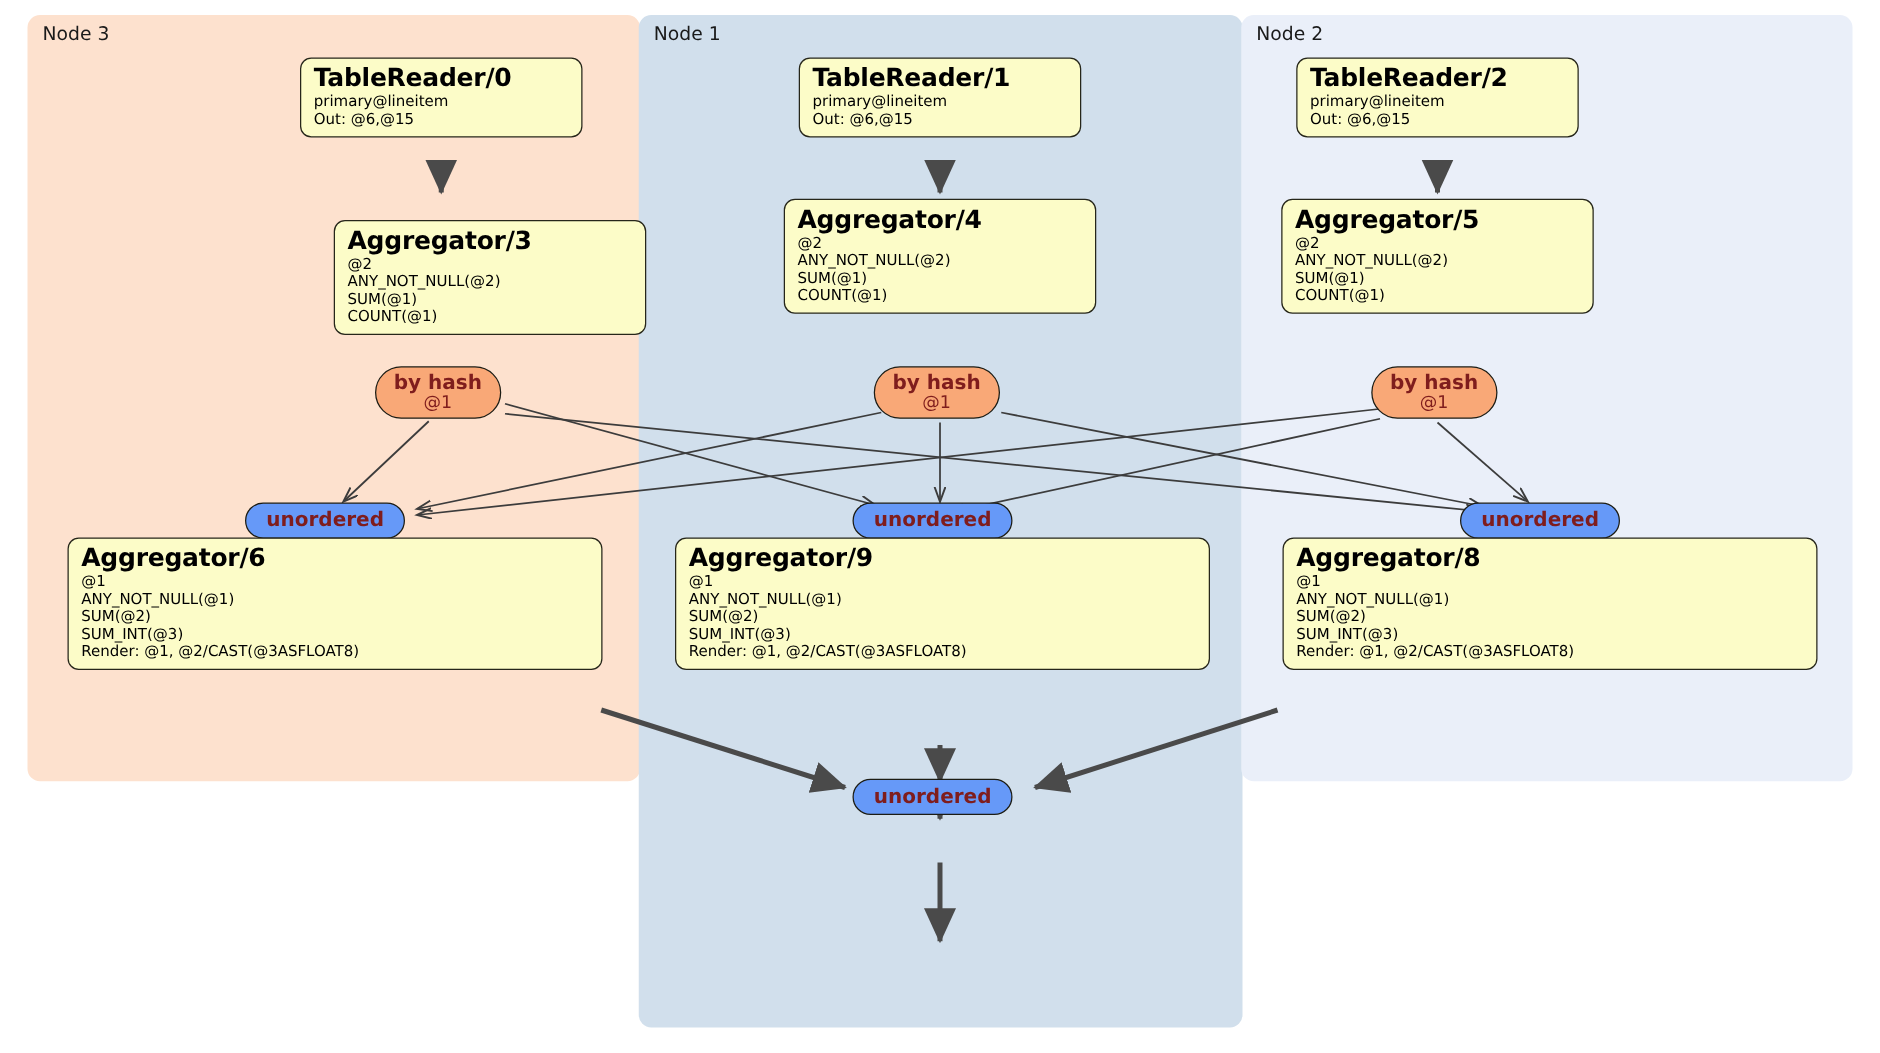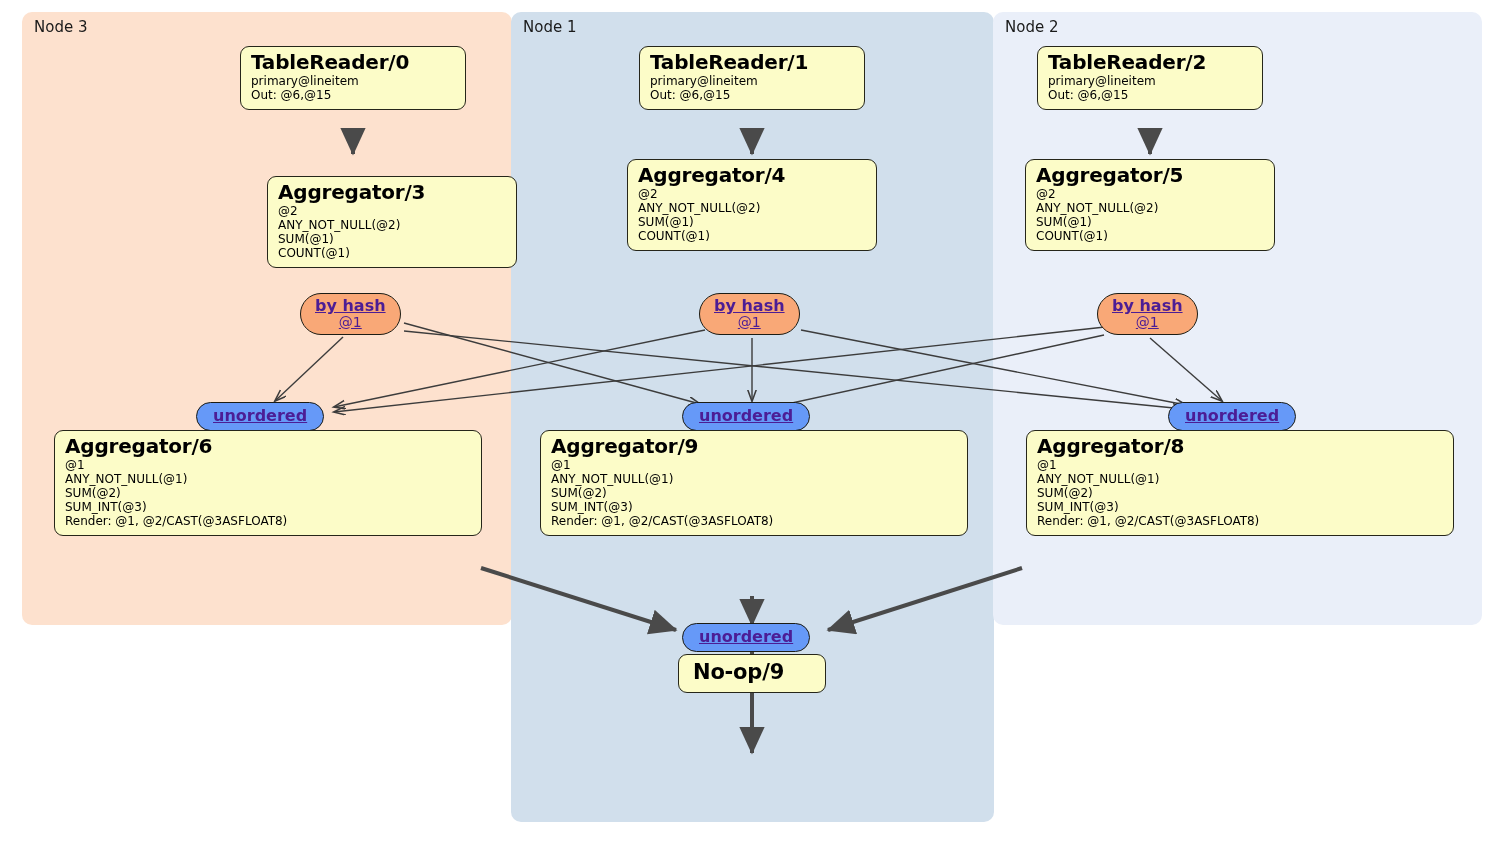--- a/index.html
+++ b/index.html
@@ -72,24 +72,23 @@
   }
   .proc.small .ttl { font-size: 21px; }
 
   
   .oval {
     position: absolute;
     box-sizing: border-box;
     border: 1.6px solid #1c1c14;
     border-radius: 999px;
     text-align: center;
-    color: #4c1d95;
+    color: #7f1d1d;
     white-space: nowrap;
     line-height: 1.1;
-    text-decoration: underline;
   }
   .oval .r1 {
     display: block;
     font-weight: bold;
     font-size: 16px;
   }
   .oval .r2 {
     display: block;
     font-size: 14px;
   }
@@ -255,18 +254,15 @@
     <span class="ln">ANY_NOT_NULL(@1)</span>
     <span class="ln">SUM(@2)</span>
     <span class="ln">SUM_INT(@3)</span>
     <span class="ln">Render: @1, @2/CAST(@3ASFLOAT8)</span>
   </div>
 
   <div class="oval unord" style="left:682px; top:623px;">
     <span class="r1">unordered</span>
   </div>
 
-  <div class="proc small" style="left:678px; top:654px; width:148px;">
-    <span class="ttl">No-op/9</span>
-  </div>
 
 
 </div>
 
 </body></html>

